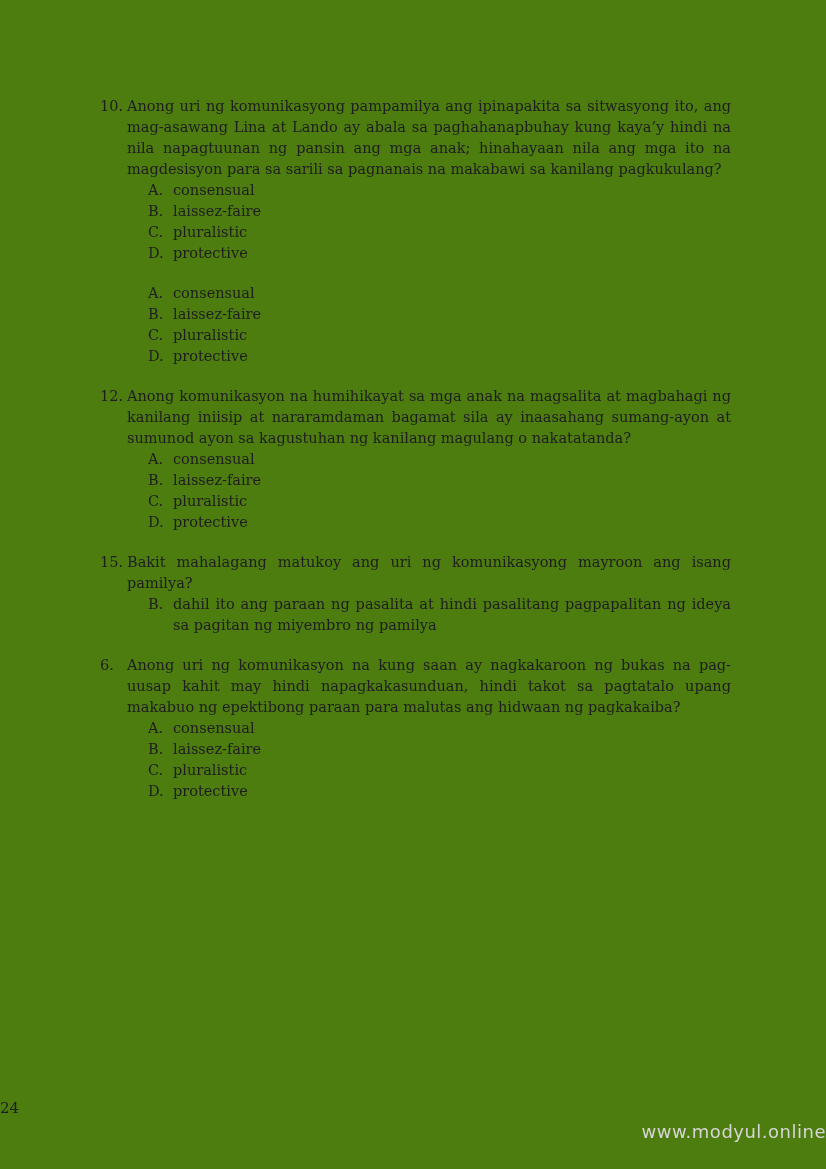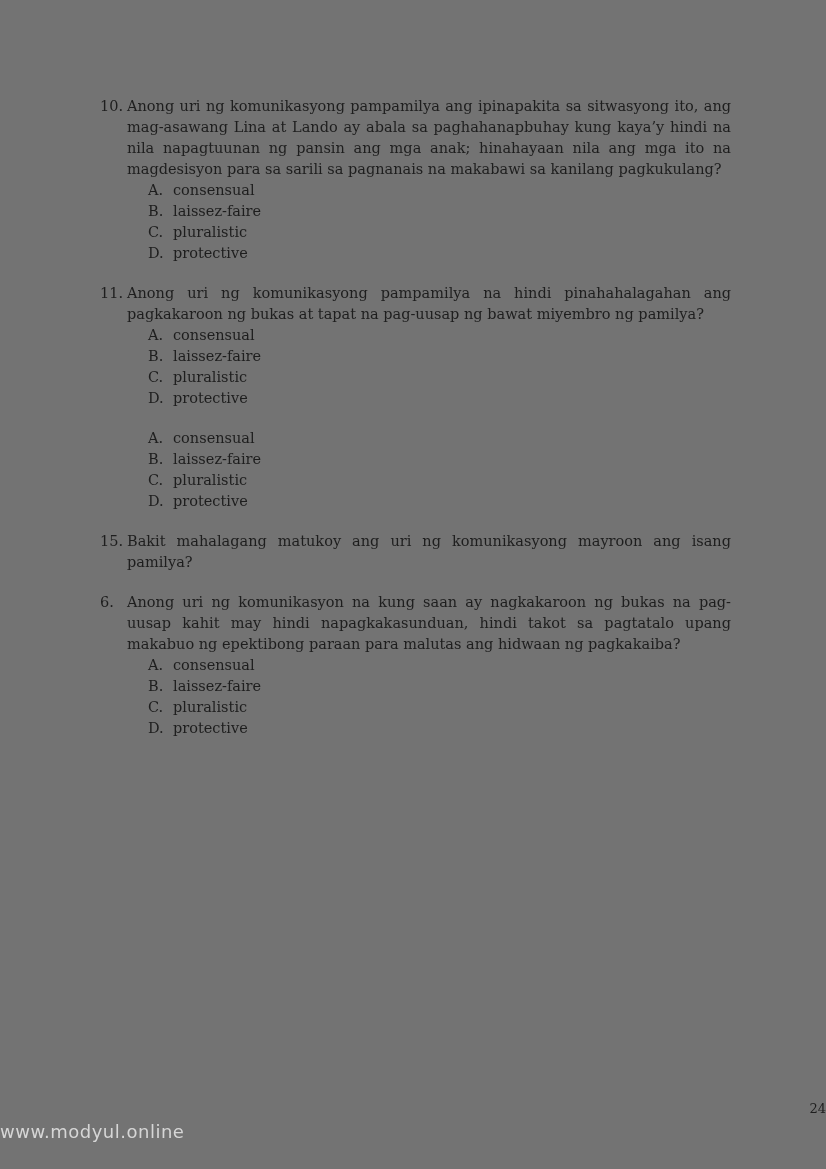--- a/index.html
+++ b/index.html
@@ -4,21 +4,21 @@
 <style>
   html, body {
     margin: 0;
     padding: 0;
     background: #ffffff;
   }
   .page {
     position: relative;
     width: 826px;
     height: 1169px;
-    background: #737373;
+    background: #4d7c0f;
     font-family: "DejaVu Serif", serif;
     color: #1e1e1e;
     overflow: hidden;
   }
   .content {
     position: absolute;
     top: 96px;
     left: 100px;
     width: 631px;
     font-size: 14.5px;
@@ -45,31 +45,31 @@
   .opt-letter {
     display: inline-block;
     width: 25px;
     text-indent: 0;
   }
   .page-number {
     position: absolute;
     top: 1098px;
     left: 0;
     width: 100%;
-    text-align: right;
-    font-size: 13px;
+    text-align: left;
+    font-size: 15px;
     line-height: 21px;
     color: #1e1e1e;
   }
   .watermark {
     position: absolute;
     top: 1121px;
     left: 0;
     width: 100%;
-    text-align: left;
+    text-align: right;
     font-family: "DejaVu Sans", sans-serif;
     font-size: 18px;
     line-height: 22px;
     color: #d6d6d6;
     letter-spacing: 0.5px;
   }
 </style>
 </head>
 <body>
 
@@ -80,41 +80,42 @@
       <div class="q-text"><span class="q-num">10.</span><span>Anong uri ng komunikasyong pampamilya ang ipinapakita sa sitwasyong ito, ang mag-asawang Lina at Lando ay abala sa paghahanapbuhay kung kaya’y hindi na nila napagtuunan ng pansin ang mga anak; hinahayaan nila ang mga ito na magdesisyon para sa sarili sa pagnanais na makabawi sa kanilang pagkukulang?</span></div>
       <div>
         <div class="option"><span class="opt-letter">A.</span><span>consensual</span></div>
         <div class="option"><span class="opt-letter">B.</span><span>laissez-faire</span></div>
         <div class="option"><span class="opt-letter">C.</span><span>pluralistic</span></div>
         <div class="option"><span class="opt-letter">D.</span><span>protective</span></div>
       </div>
     </div>
 
     <div class="question">
-      <div class="q-text"><span class="q-num">11.</span><span>Anong uri ng komunikasyong pampamilya na hindi pinahahalagahan ang pagkakaroon ng bukas at tapat na pag-uusap ng bawat miyembro ng pamilya?</span></div>
       <div>
         <div class="option"><span class="opt-letter">A.</span><span>consensual</span></div>
         <div class="option"><span class="opt-letter">B.</span><span>laissez-faire</span></div>
         <div class="option"><span class="opt-letter">C.</span><span>pluralistic</span></div>
         <div class="option"><span class="opt-letter">D.</span><span>protective</span></div>
       </div>
     </div>
 
     <div class="question">
+      <div class="q-text"><span class="q-num">12.</span><span>Anong komunikasyon na humihikayat sa mga anak na magsalita at magbahagi ng kanilang iniisip at nararamdaman bagamat sila ay inaasahang sumang-ayon at sumunod ayon sa kagustuhan ng kanilang magulang o nakatatanda?</span></div>
       <div>
         <div class="option"><span class="opt-letter">A.</span><span>consensual</span></div>
         <div class="option"><span class="opt-letter">B.</span><span>laissez-faire</span></div>
         <div class="option"><span class="opt-letter">C.</span><span>pluralistic</span></div>
         <div class="option"><span class="opt-letter">D.</span><span>protective</span></div>
       </div>
     </div>
 
     <div class="question">
       <div class="q-text"><span class="q-num">15.</span><span>Bakit mahalagang matukoy ang uri ng komunikasyong mayroon ang isang pamilya?</span></div>
       <div>
+        <div class="option"><span class="opt-letter">B.</span><span>dahil ito ang paraan ng pasalita at hindi pasalitang pagpapalitan ng ideya sa pagitan ng miyembro ng pamilya</span></div>
       </div>
     </div>
 
     <div class="question">
       <div class="q-text"><span class="q-num">6.</span><span>Anong uri ng komunikasyon na kung saan ay nagkakaroon ng bukas na pag-uusap kahit may hindi napagkakasunduan, hindi takot sa pagtatalo upang makabuo ng epektibong paraan para malutas ang hidwaan ng pagkakaiba?</span></div>
       <div>
         <div class="option"><span class="opt-letter">A.</span><span>consensual</span></div>
         <div class="option"><span class="opt-letter">B.</span><span>laissez-faire</span></div>
         <div class="option"><span class="opt-letter">C.</span><span>pluralistic</span></div>
         <div class="option"><span class="opt-letter">D.</span><span>protective</span></div>

